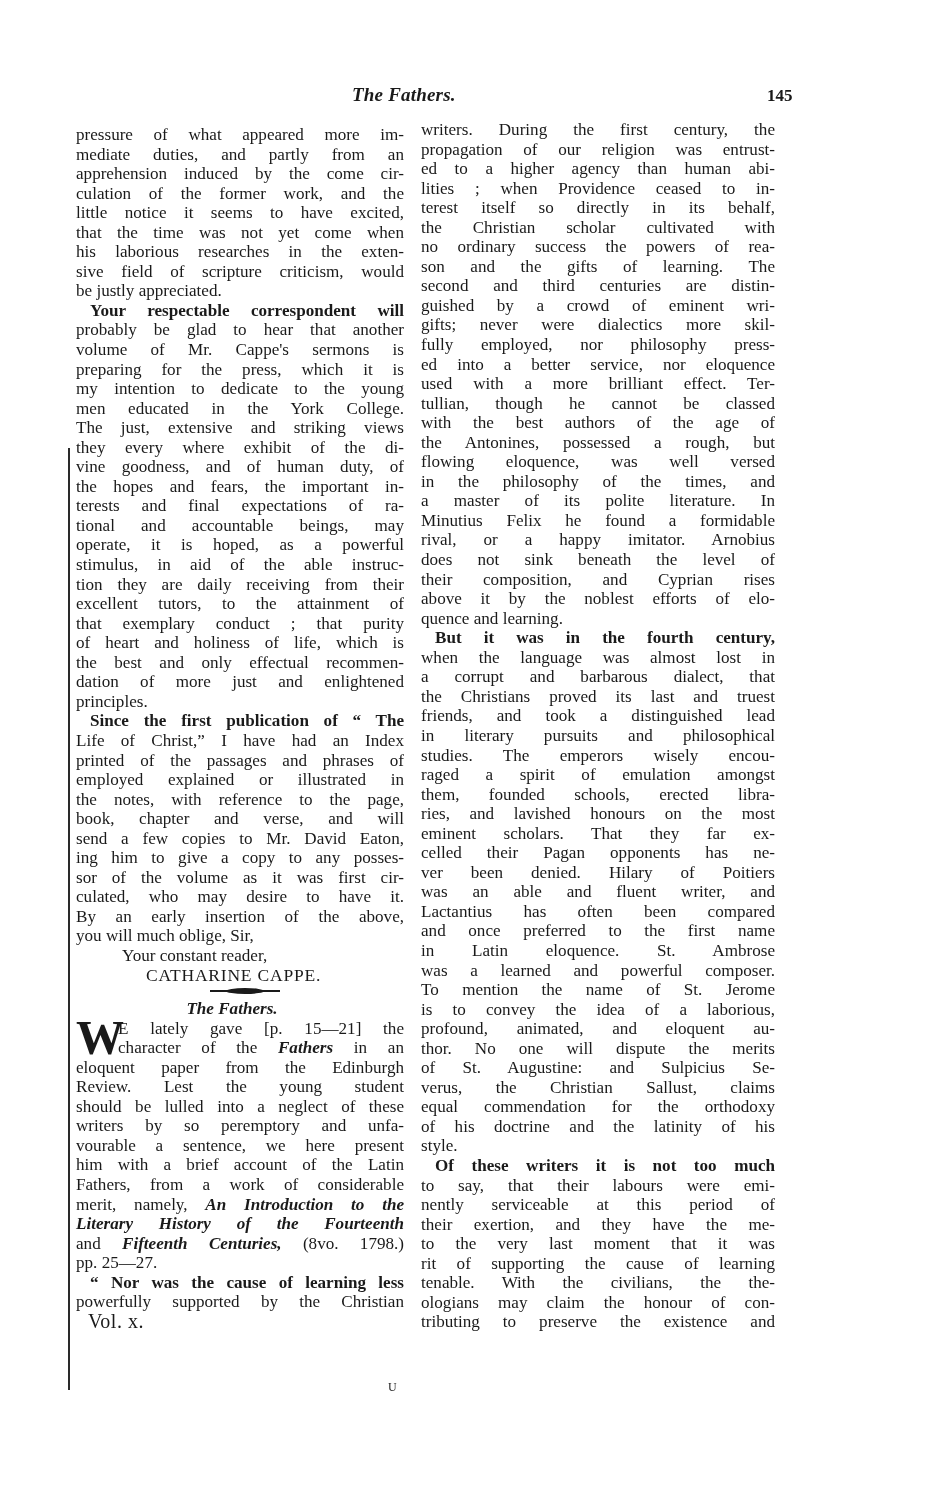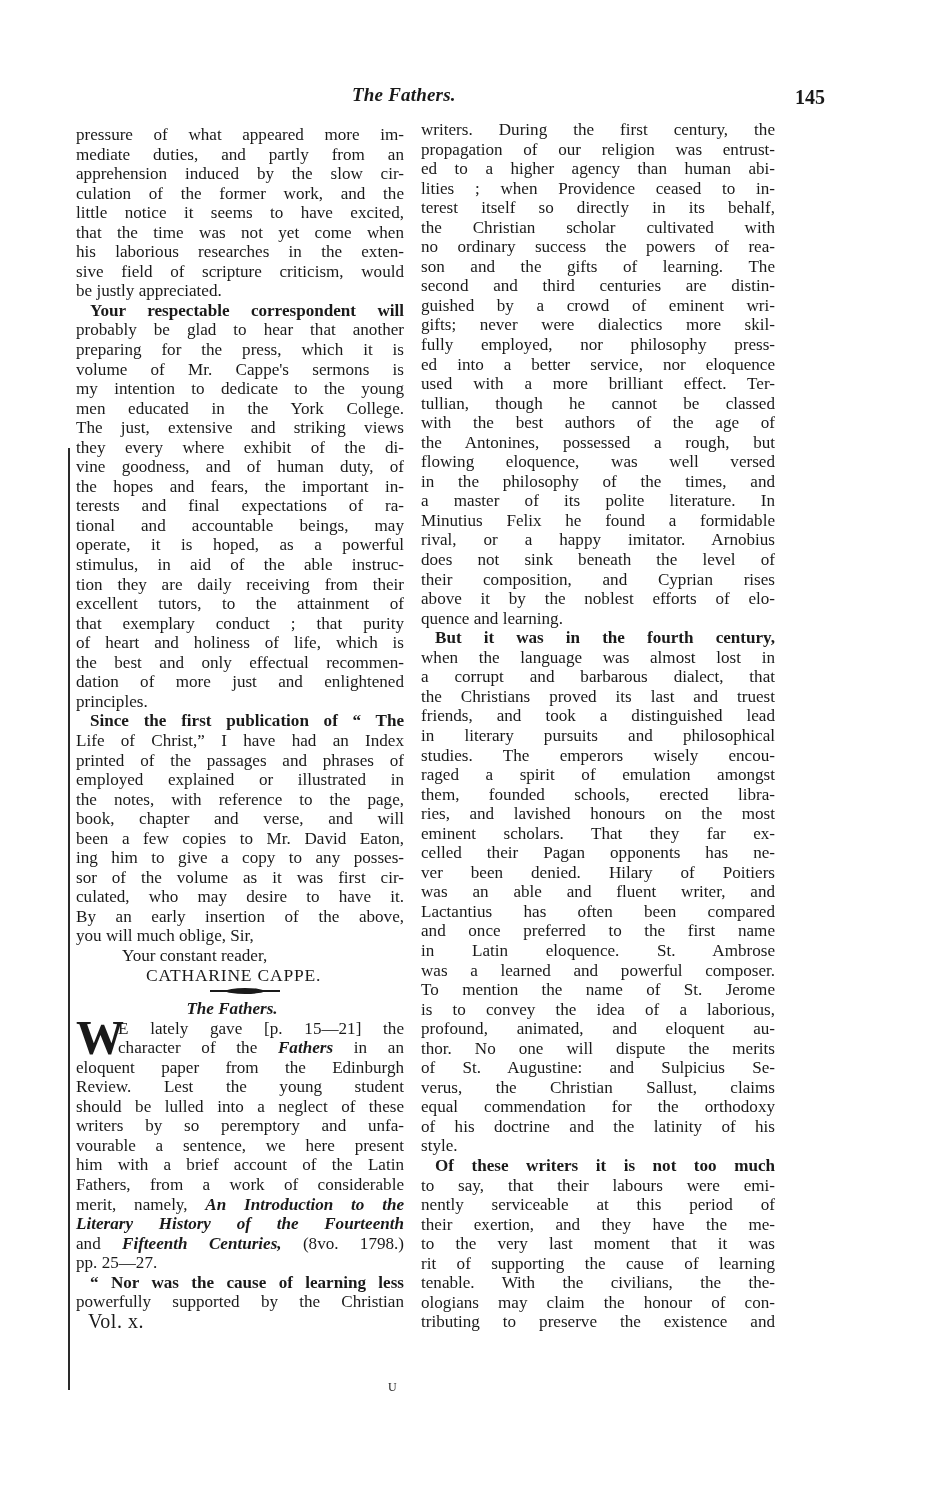--- a/index.html
+++ b/index.html
@@ -1,20 +1,20 @@
 <!DOCTYPE html>
 <html><head>
 <meta charset="utf-8">
 <style>
   html, body { margin: 0; padding: 0; background: #ffffff; }
   body { width: 933px; height: 1499px; position: relative; overflow: hidden;
          font-family: "Liberation Serif", "DejaVu Serif", serif; color: #1a1a1a; }
   .header { position: absolute; top: 84px; left: 0; width: 933px; height: 26px; }
   .running-title { position: absolute; left: 352px; top: 0; font-size: 19px; font-style: italic; font-weight: bold; letter-spacing: 0.2px; }
-  .page-number { position: absolute; left: 767px; top: 2px; font-size: 20px; font-weight: bold; margin-left: 28px; }
+  .page-number { position: absolute; left: 767px; top: 2px; font-size: 17px; font-weight: bold; }
   .col { position: absolute; font-size: 17.1px; line-height: 19.55px; text-align: justify; }
   .col-left { left: 76px; top: 125px; width: 328px; }
   .col-right { left: 421px; top: 120px; width: 354px; }
   .line { display: block; white-space: nowrap; text-align-last: justify; text-align: justify; }
   .line.last { text-align-last: left; }
   .indent { padding-left: 14px; font-weight: bold; }
   .rule { position: absolute; left: 68px; top: 448px; width: 1.6px; height: 942px; background: #2a2a2a; }
   .sig-reader { display: block; padding-left: 46px; white-space: nowrap; }
   .sig-name { display: block; padding-left: 70px; white-space: nowrap; letter-spacing: 0.8px; font-size: 17.5px; }
   .ornament { display: block; height: 14px; position: relative; }
@@ -35,33 +35,33 @@
   <span class="running-title">The Fathers.</span>
   <span class="page-number">145</span>
 </div>
 
 <div class="rule"></div>
 
 <div class="col col-left">
   <div>
     <span class="line">pressure of what appeared more im-</span>
     <span class="line">mediate duties, and partly from an</span>
-    <span class="line">apprehension induced by the slow cir-</span>
+    <span class="line">apprehension induced by the come cir-</span>
     <span class="line">culation of the former work, and the</span>
     <span class="line">little notice it seems to have excited,</span>
     <span class="line">that the time was not yet come when</span>
     <span class="line">his laborious researches in the exten-</span>
     <span class="line">sive field of scripture criticism, would</span>
     <span class="line last">be justly appreciated.</span>
   </div>
   <div>
     <span class="line indent">Your respectable correspondent will</span>
     <span class="line">probably be glad to hear that another</span>
+    <span class="line">volume of Mr. Cappe's sermons is</span>
     <span class="line">preparing for the press, which it is</span>
-    <span class="line">volume of Mr. Cappe's sermons is</span>
     <span class="line">my intention to dedicate to the young</span>
     <span class="line">men educated in the York College.</span>
     <span class="line">The just, extensive and striking views</span>
     <span class="line">they every where exhibit of the di-</span>
     <span class="line">vine goodness, and of human duty, of</span>
     <span class="line">the hopes and fears, the important in-</span>
     <span class="line">terests and final expectations of ra-</span>
     <span class="line">tional and accountable beings, may</span>
     <span class="line">operate, it is hoped, as a powerful</span>
     <span class="line">stimulus, in aid of the able instruc-</span>
@@ -73,21 +73,21 @@
     <span class="line">dation of more just and enlightened</span>
     <span class="line last">principles.</span>
   </div>
   <div>
     <span class="line indent">Since the first publication of “ The</span>
     <span class="line">Life of Christ,” I have had an Index</span>
     <span class="line">printed of the passages and phrases of</span>
     <span class="line">employed explained or illustrated in</span>
     <span class="line">the notes, with reference to the page,</span>
     <span class="line">book, chapter and verse, and will</span>
-    <span class="line">been a few copies to Mr. David Eaton,</span>
+    <span class="line">send a few copies to Mr. David Eaton,</span>
     <span class="line">ing him to give a copy to any posses-</span>
     <span class="line">sor of the volume as it was first cir-</span>
     <span class="line">culated, who may desire to have it.</span>
     <span class="line">By an early insertion of the above,</span>
     <span class="line last">you will much oblige, Sir,</span>
   </div>
   <span class="sig-reader">Your constant reader,</span>
   <span class="sig-name">CATHARINE CAPPE.</span>
   <span class="ornament"></span>
   <span class="sec-title">The Fathers.</span>

